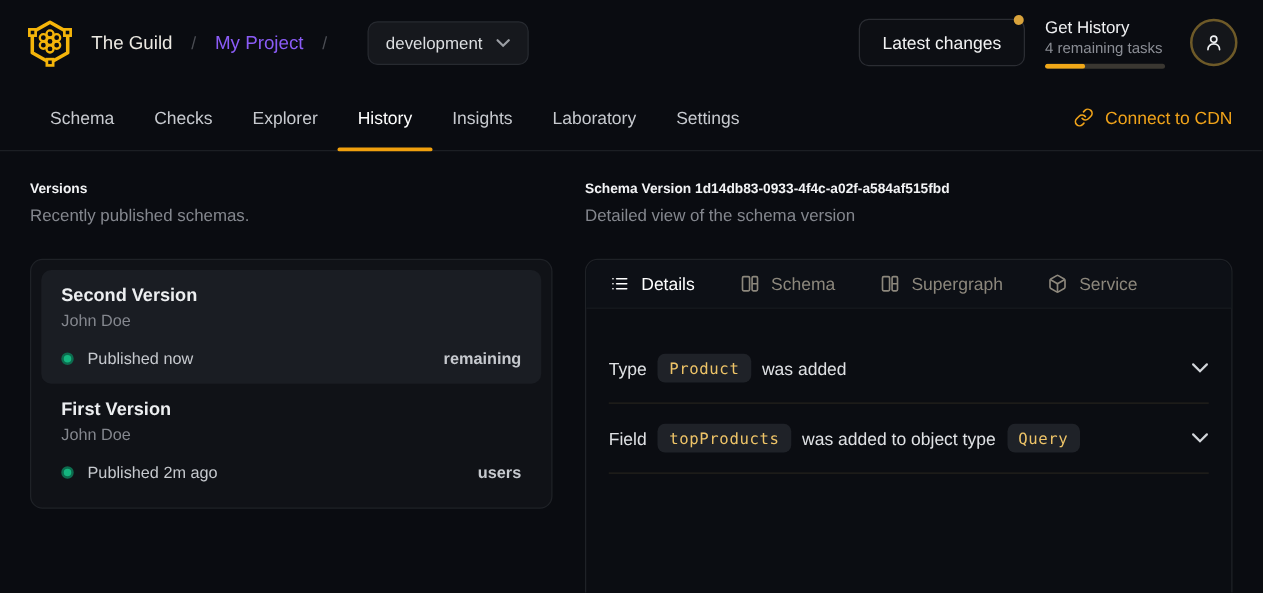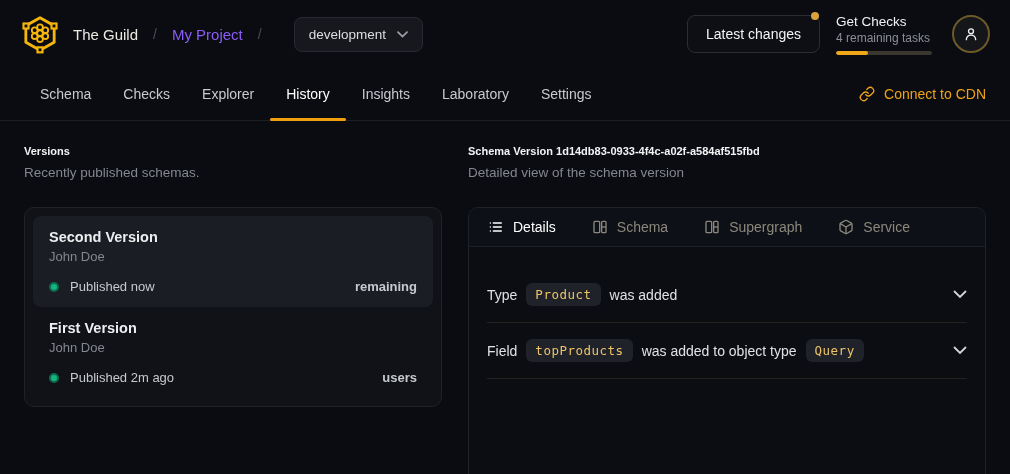--- a/index.html
+++ b/index.html
@@ -130,21 +130,21 @@
       <svg width="11" height="7" viewBox="0 0 11 7" fill="none" stroke="#9a9da3" stroke-width="1.8" stroke-linecap="round">
           <path d="M1 1.2 L5.5 5.6 L10 1.2"></path>
         </svg>
     </span>
   </div>
 
   <div class="header-right">
     <button class="latest-btn">Latest changes</button>
     <span class="latest-dot" style="position:relative; margin-left:-32px; top:-18px;"></span>
     <div class="get-started">
-      <div class="gs-title">Get Checks</div>
+      <div class="gs-title">Get History</div>
       <div class="gs-sub">4 remaining tasks</div>
       <div class="gs-bar">
         <div class="gs-fill" style="width:33%"></div>
       </div>
     </div>
     <div class="avatar">
       <span>
         <svg width="18" height="18" viewBox="0 0 24 24" fill="none" stroke="#eef0f2" stroke-width="1.8" stroke-linecap="round">
           <circle cx="12" cy="8.4" r="3.3"></circle>
           <path d="M5.8 19.5 c0-3.7 2.8-6.1 6.2-6.1 s6.2 2.4 6.2 6.1"></path>

